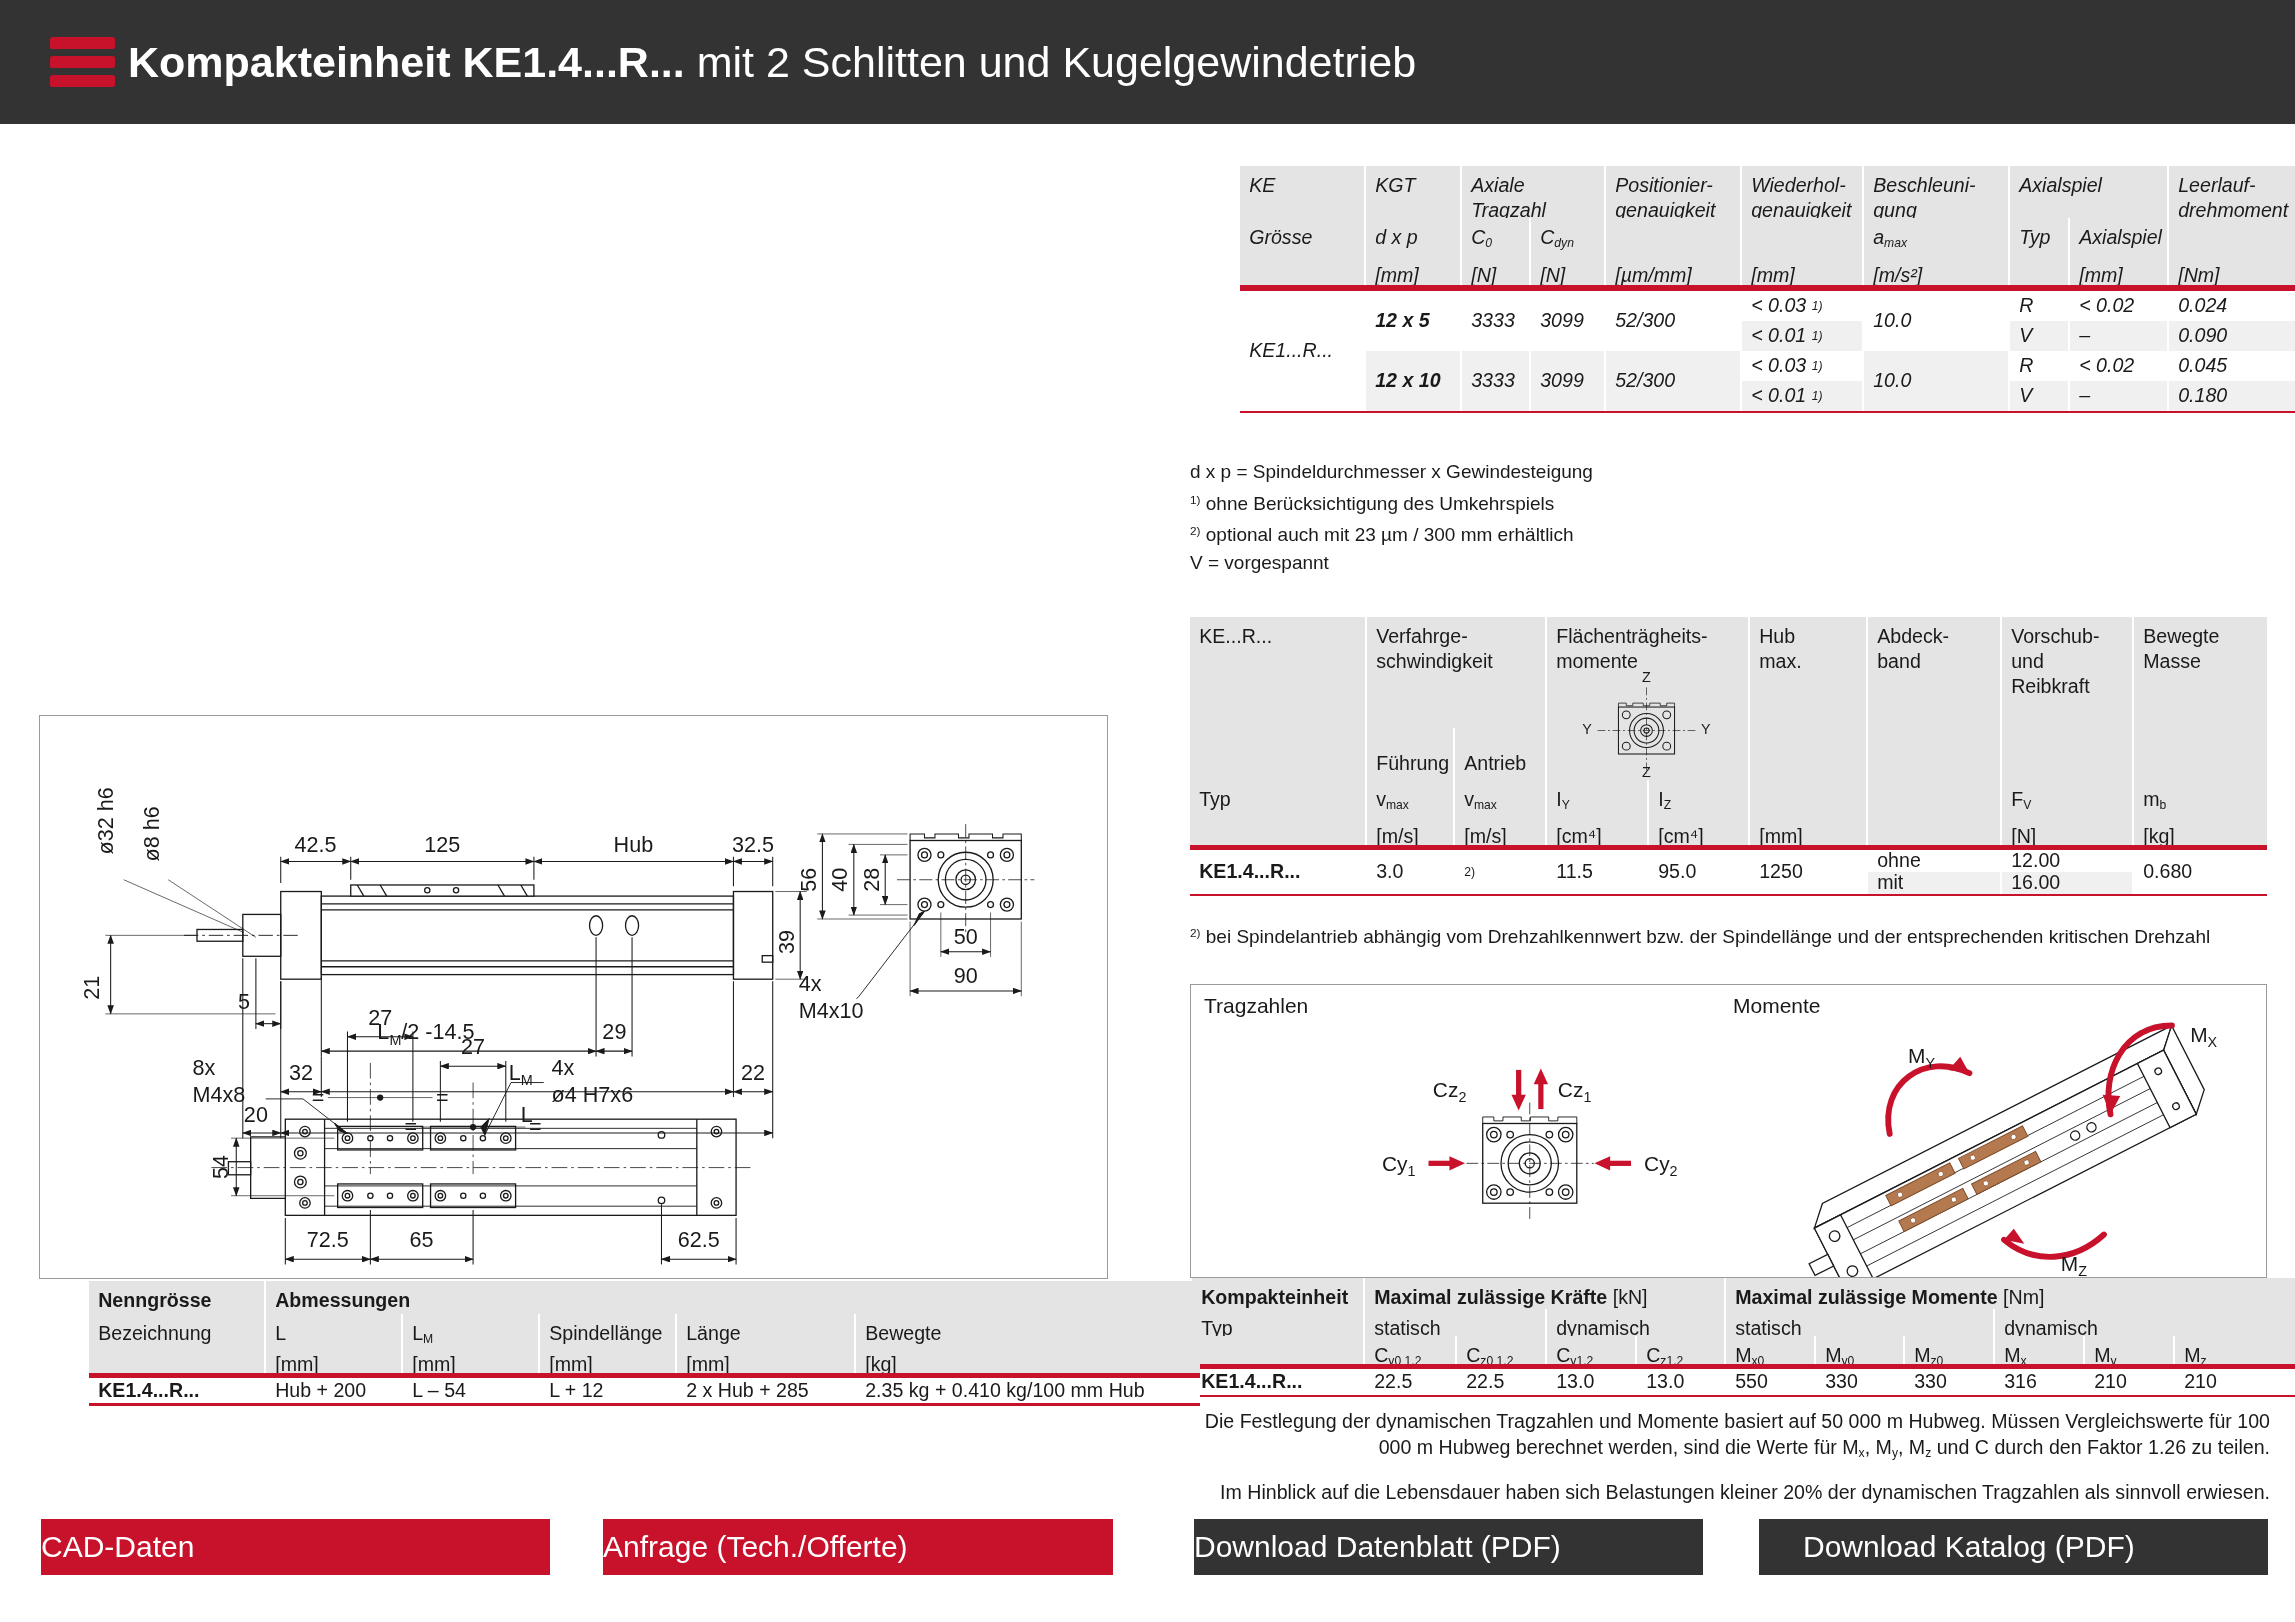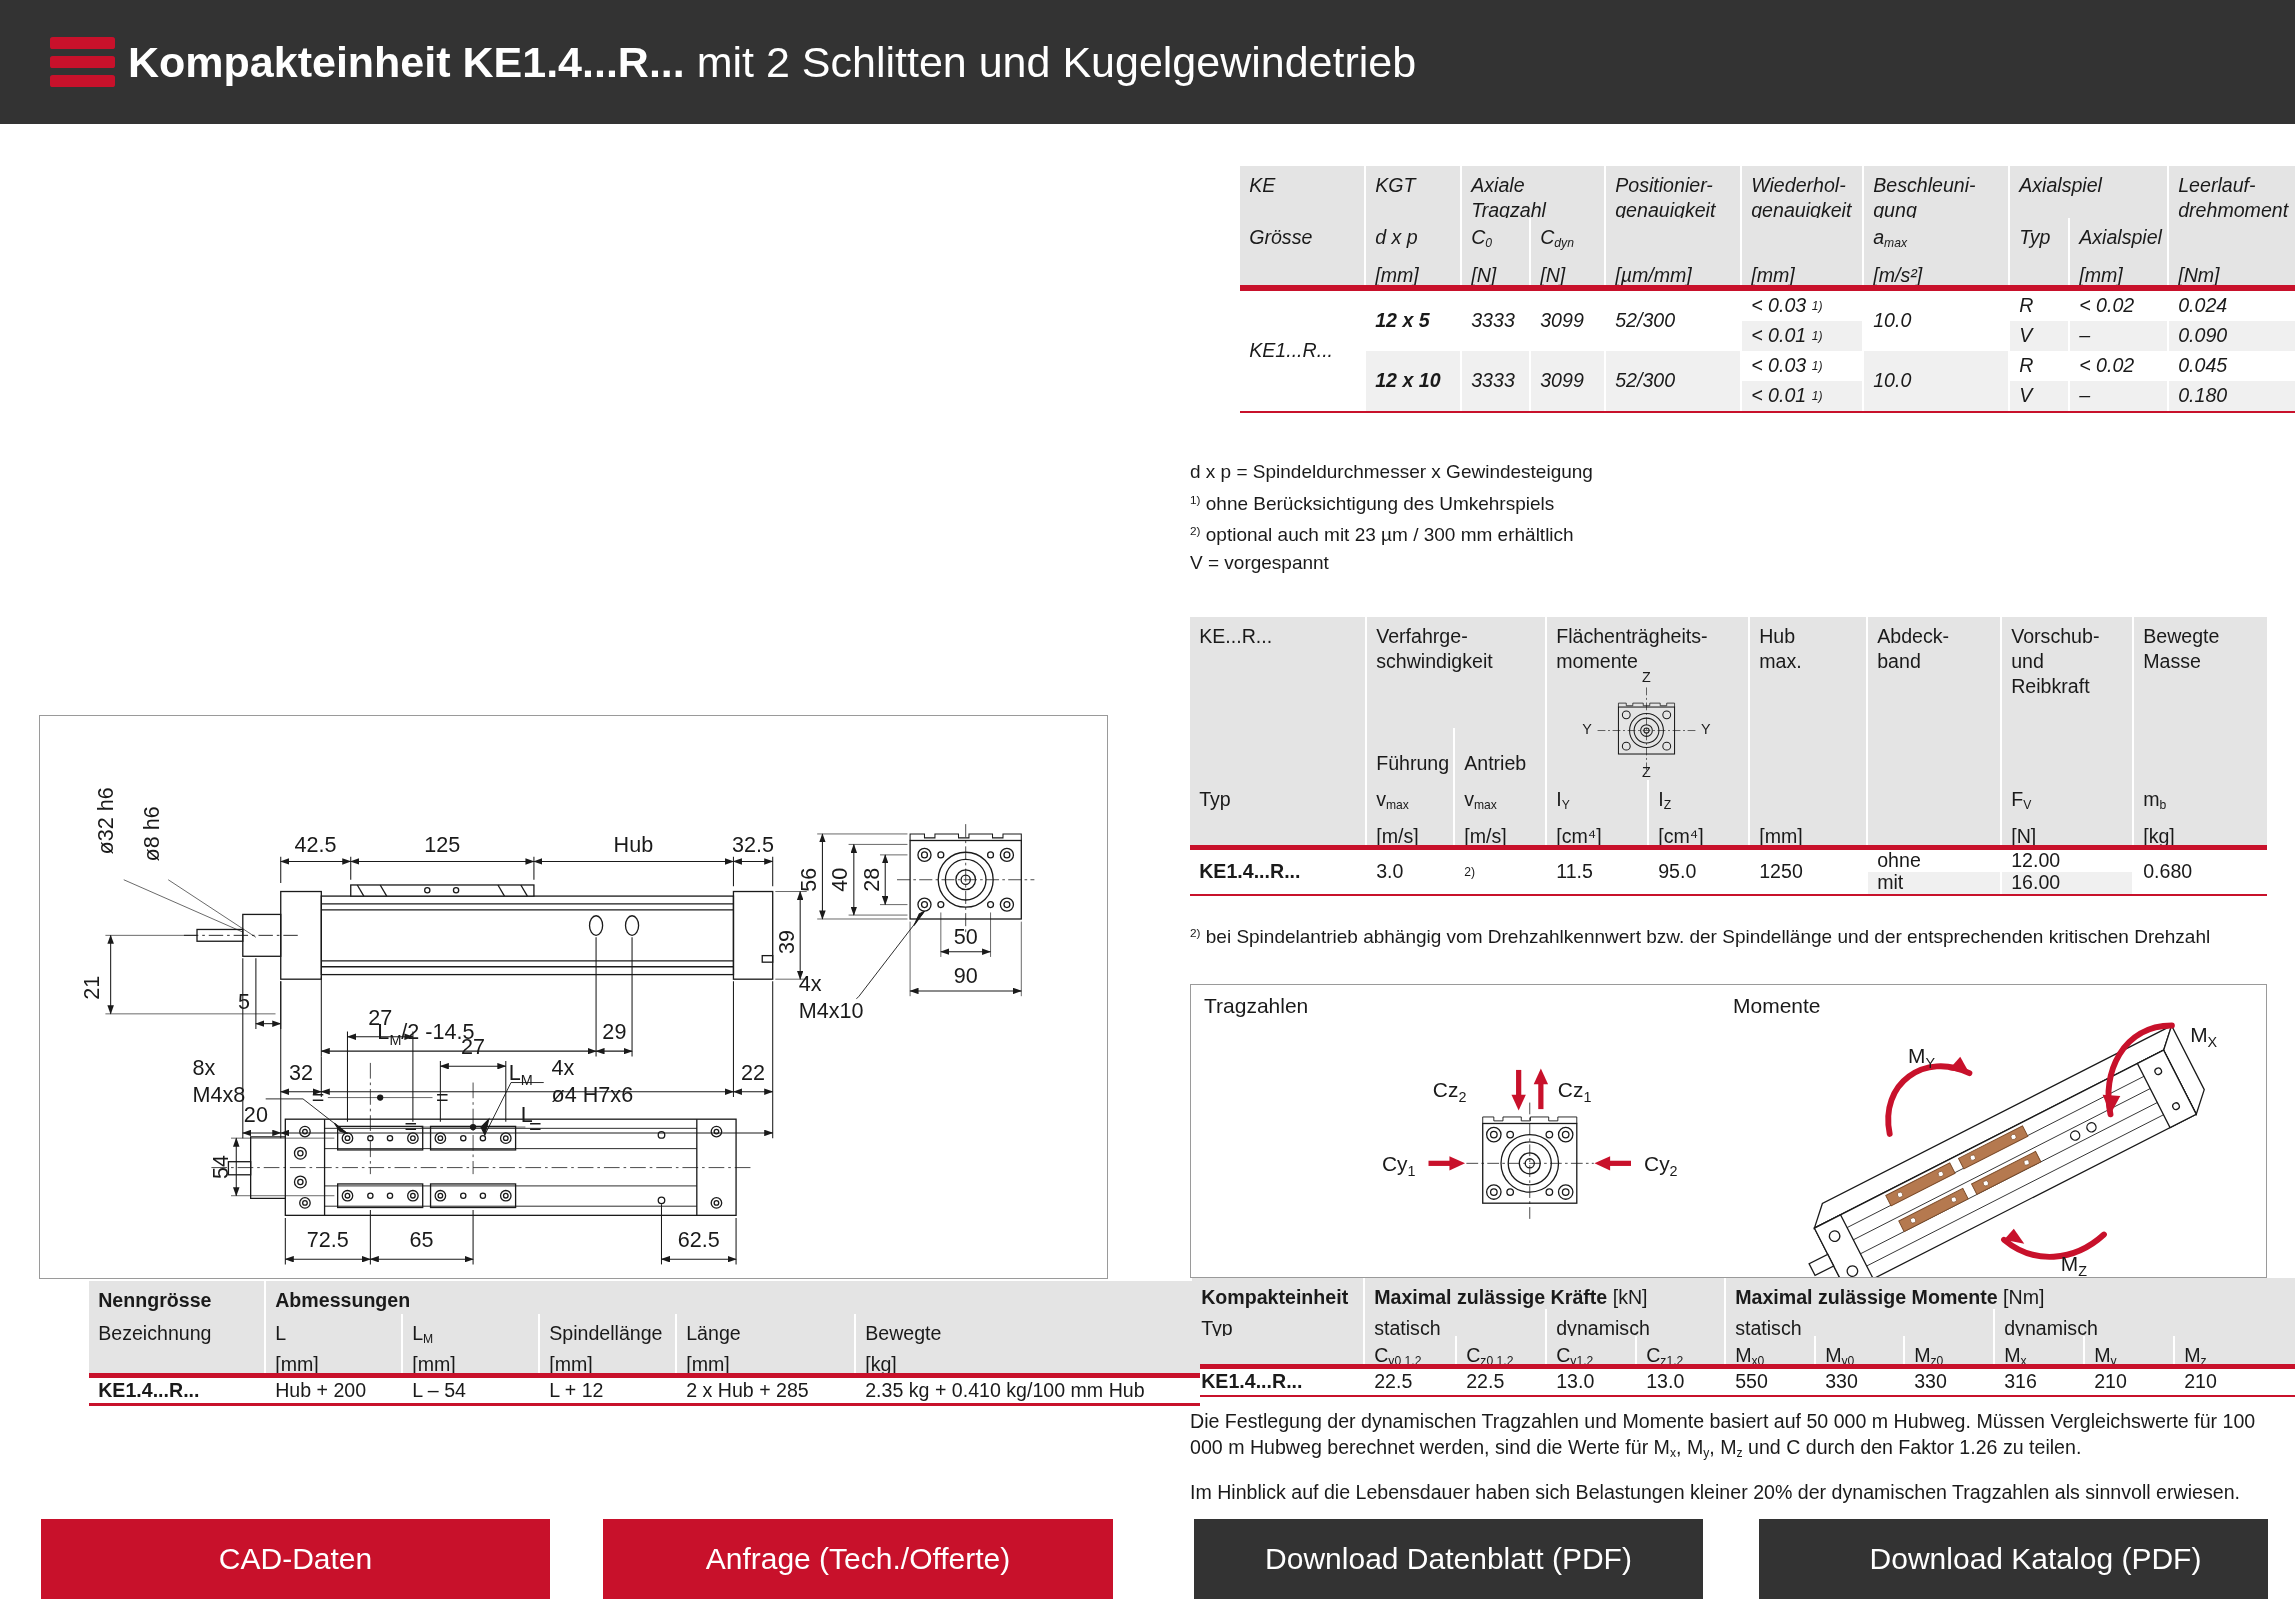--- a/index.html
+++ b/index.html
@@ -22,30 +22,30 @@
   .bc { background:#fff; font-size:19.6px; display:flex; align-items:center; padding-left:9.2px; }
   .gray { background:#f0f0f0; }
   .bar  { grid-column:1/-1; background:#c8112b; }
   .thin { grid-column:1/-1; background:#c8112b; }
   .sb { font-size:0.62em; vertical-align:-0.28em; }
   .sp { font-size:0.62em; vertical-align:0.55em; }
   .bold { font-weight:bold; }
 
   
   .fnblock { position:absolute; font-size:19px; line-height:27.5px; }
-  .notes { position:absolute; font-size:19.6px; line-height:26px; }
+  .notes { position:absolute; font-size:19.6px; line-height:26px;text-align:right; }
   .notes p + p { margin-top:13px; }
 
   
   .drawing-box { position:absolute; left:39px; top:715px; width:1069px; height:564px; border:0.7px solid #9a9a9a; background:#fff; }
   .diag-box    { position:absolute; left:1190px; top:984px; width:1077px; height:294px; border:0.7px solid #9a9a9a; background:#fff; }
   .diag-title  { position:absolute; top:9.2px; font-size:21px; }
 
   
-  .btn { position:absolute; top:1519px; height:80px; display:flex; align-items:center; justify-content:center;
+  .btn { position:absolute; top:1519px; height:56px; display:flex; align-items:center; justify-content:flex-start;
          font-size:30px; color:#fff; cursor:pointer; }
   .btn-red  { background:#c8112b; }
   .btn-dark { background:#333333; }
 
   
   svg text { font-family:"Liberation Sans", sans-serif; fill:#1a1a1a; }
   .dim  { font-size:33px; }
   .dims { font-size:22px; }
   .lbl  { font-size:32px; }
   .lbls { font-size:22px; }

